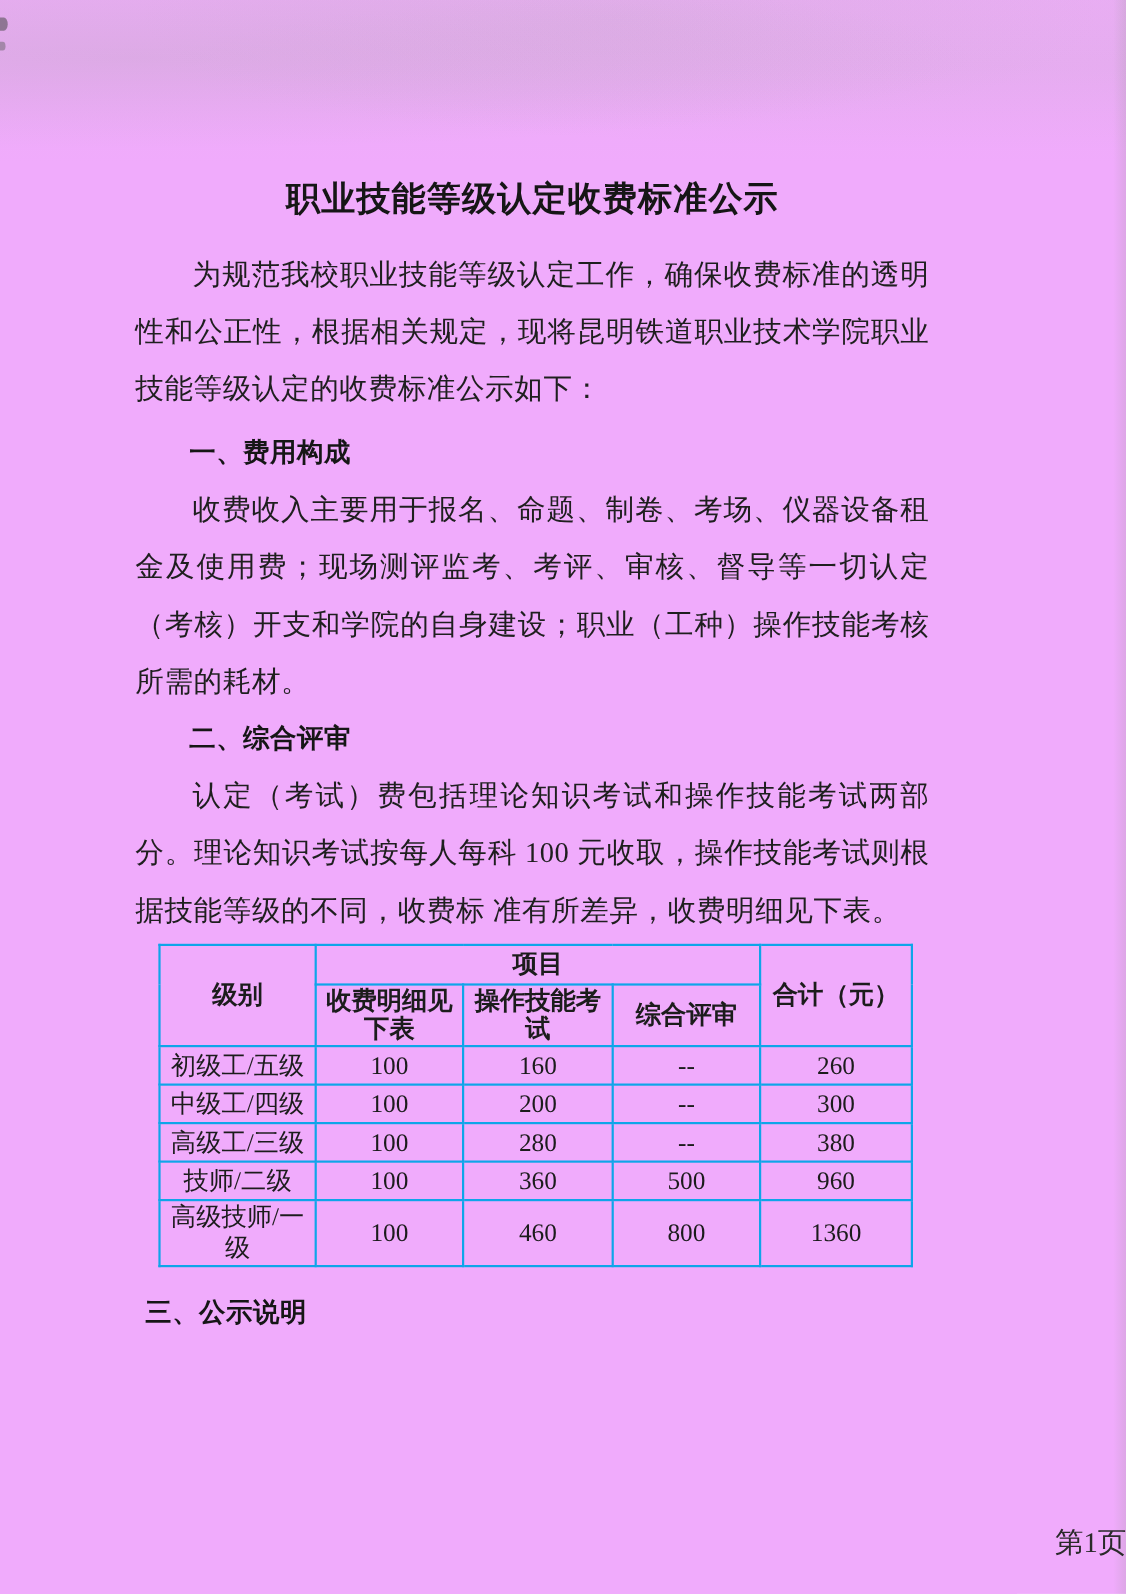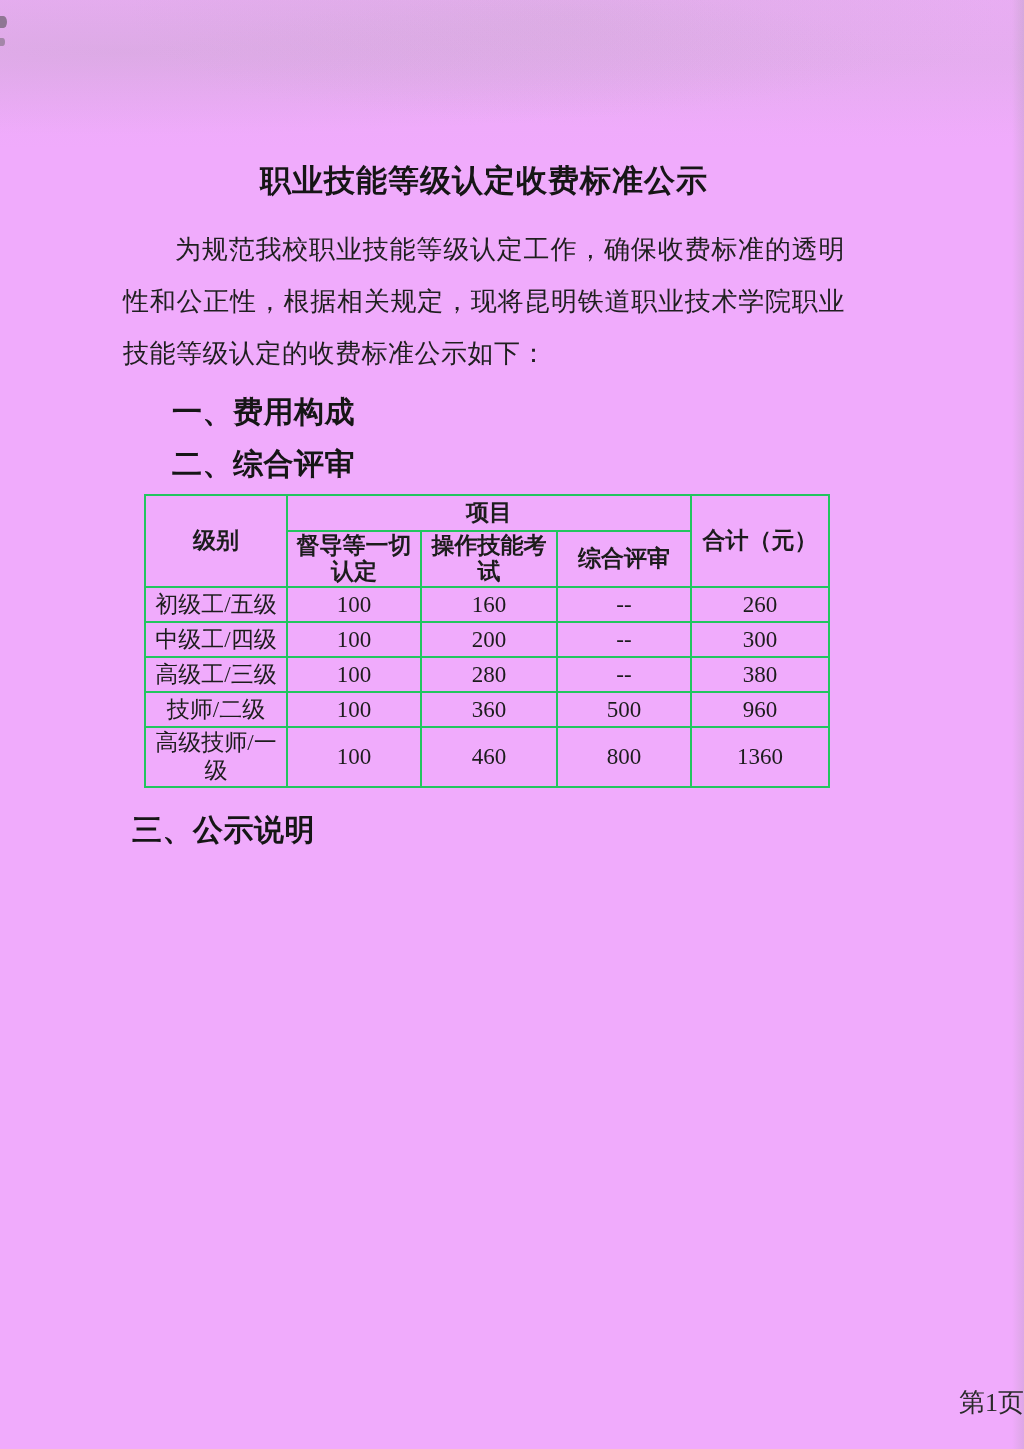--- a/index.html
+++ b/index.html
@@ -76,40 +76,40 @@
     letter-spacing: 0.5px;
     text-indent: 2em;
     text-align: justify;
     text-justify: inter-ideograph;
     color: #1f1f1f;
   }
   .para-intro { margin-top: 20px; }
 
   .sec-heading {
     margin: 0;
-    font-size: 30px;
+    font-size: 24px;
     line-height: 52px;
     font-weight: bold;
     letter-spacing: 0.5px;
     color: #161616;
     text-indent: 49px;
   }
   .sec-heading-1 { margin-top: 6px; }
   .sec-heading-3 { margin-top: 16px; text-indent: 9px; }
 
   table.fee-table {
     border-collapse: collapse;
     table-layout: fixed;
     width: 684px;
     margin: 4px 0 0 21px;
     font-size: 23px;
     color: #1c1c1c;
   }
   .fee-table th, .fee-table td {
-    border: 2px solid #22c55e;
+    border: 2px solid #0ea5e9;
     text-align: center;
     vertical-align: middle;
     padding: 1px 4px;
     overflow: hidden;
   }
   .fee-table thead th { font-weight: bold; }
   .fee-table .hrow-top th { height: 32px; line-height: 30px; }
   .fee-table .hrow-sub th { height: 50px; line-height: 26px; }
   .fee-table tbody td { height: 31px; line-height: 28px; font-weight: normal; }
 
@@ -135,40 +135,42 @@
   <div class="speck-b"></div>
 
   <div class="content">
 
     <h1 class="doc-title">职业技能等级认定收费标准公示</h1>
 
     <p class="para para-intro">为规范我校职业技能等级认定工作，确保收费标准的透明性和公正性，根据相关规定，现将昆明铁道职业技术学院职业技能等级认定的收费标准公示如下：</p>
 
     <h2 class="sec-heading sec-heading-1">一、费用构成</h2>
 
+    <p class="para">收费收入主要用于报名、命题、制卷、考场、仪器设备租金及使用费；现场测评监考、考评、审核、督导等一切认定（考核）开支和学院的自身建设；职业（工种）操作技能考核所需的耗材。</p>
 
     <h2 class="sec-heading">二、综合评审</h2>
 
+    <p class="para">认定（考试）费包括理论知识考试和操作技能考试两部分。理论知识考试按每人每科 100 元收取，操作技能考试则根据技能等级的不同，收费标 准有所差异，收费明细见下表。</p>
 
     <table class="fee-table">
       <colgroup>
         <col style="width:142px">
         <col style="width:134px">
         <col style="width:136px">
         <col style="width:134px">
         <col style="width:138px">
       </colgroup>
       <thead>
         <tr class="hrow-top">
           <th rowspan="2">级别</th>
           <th colspan="3">项目</th>
           <th rowspan="2">合计（元）</th>
         </tr>
         <tr class="hrow-sub">
-          <th>督导等一切认定</th>
+          <th>收费明细见下表</th>
           <th>操作技能考试</th>
           <th>综合评审</th>
         </tr>
       </thead>
       <tbody>
         <tr>
           <td>初级工/五级</td>
           <td>100</td>
           <td>160</td>
           <td>--</td>

